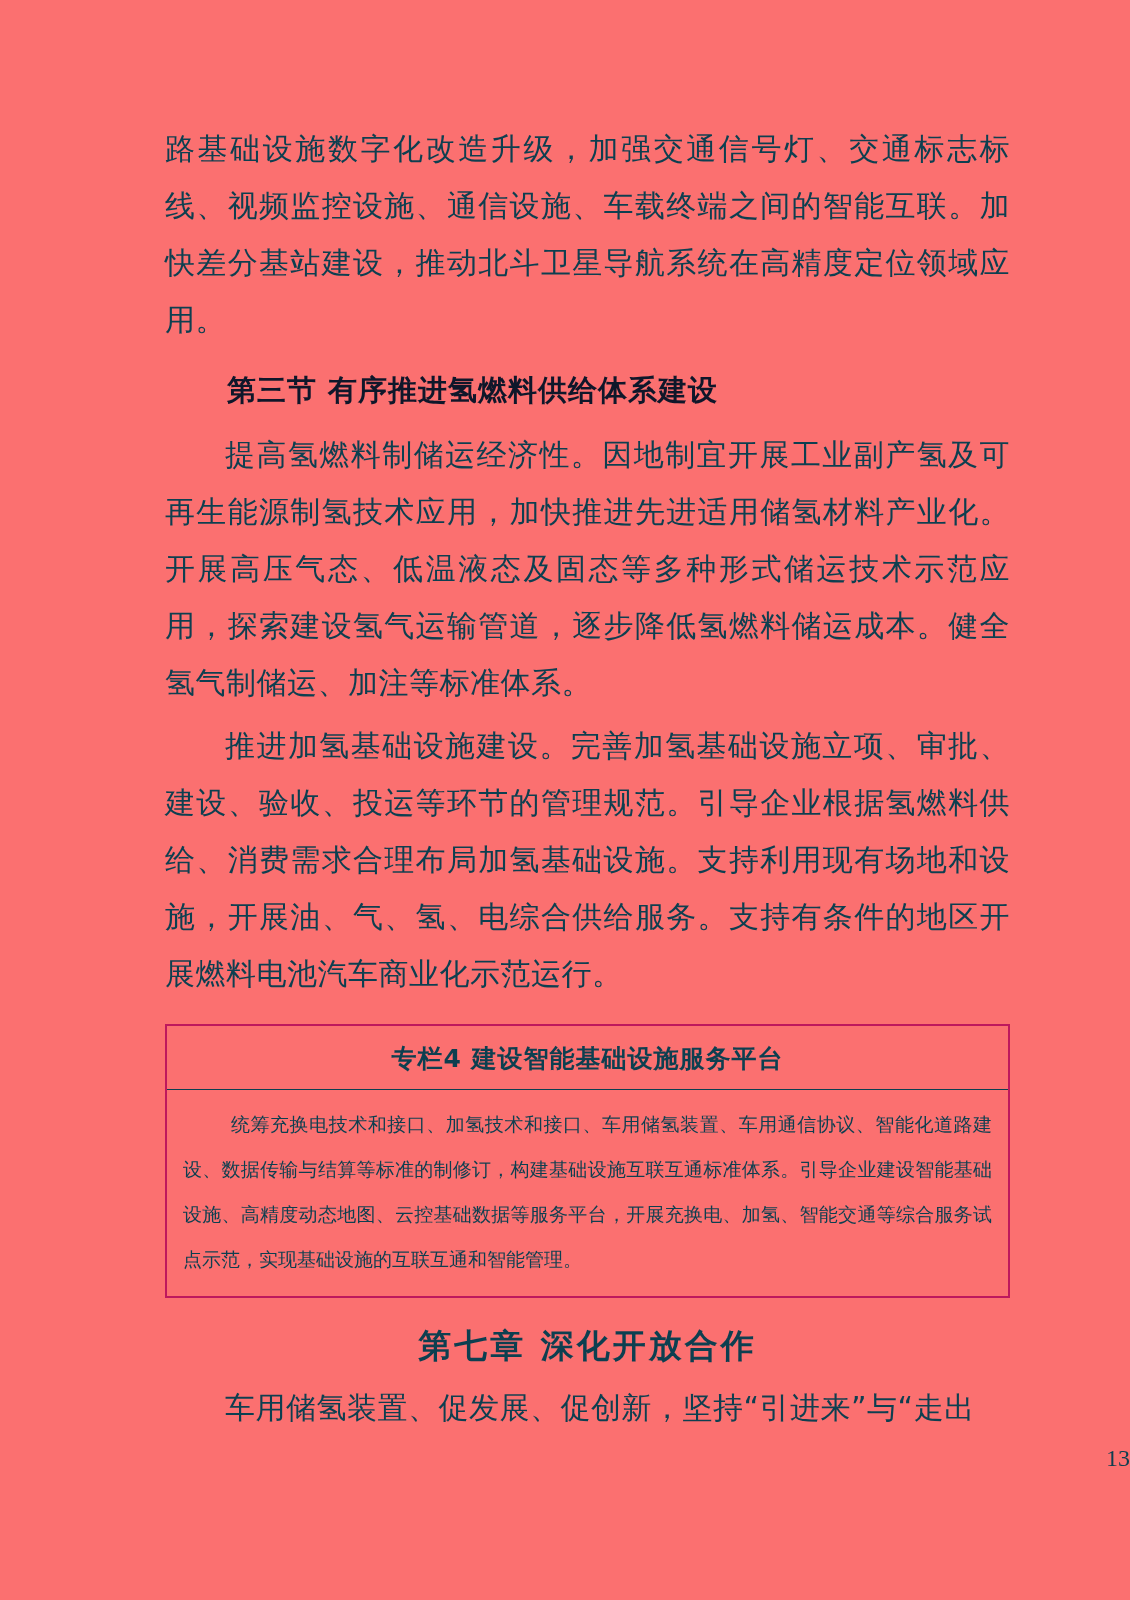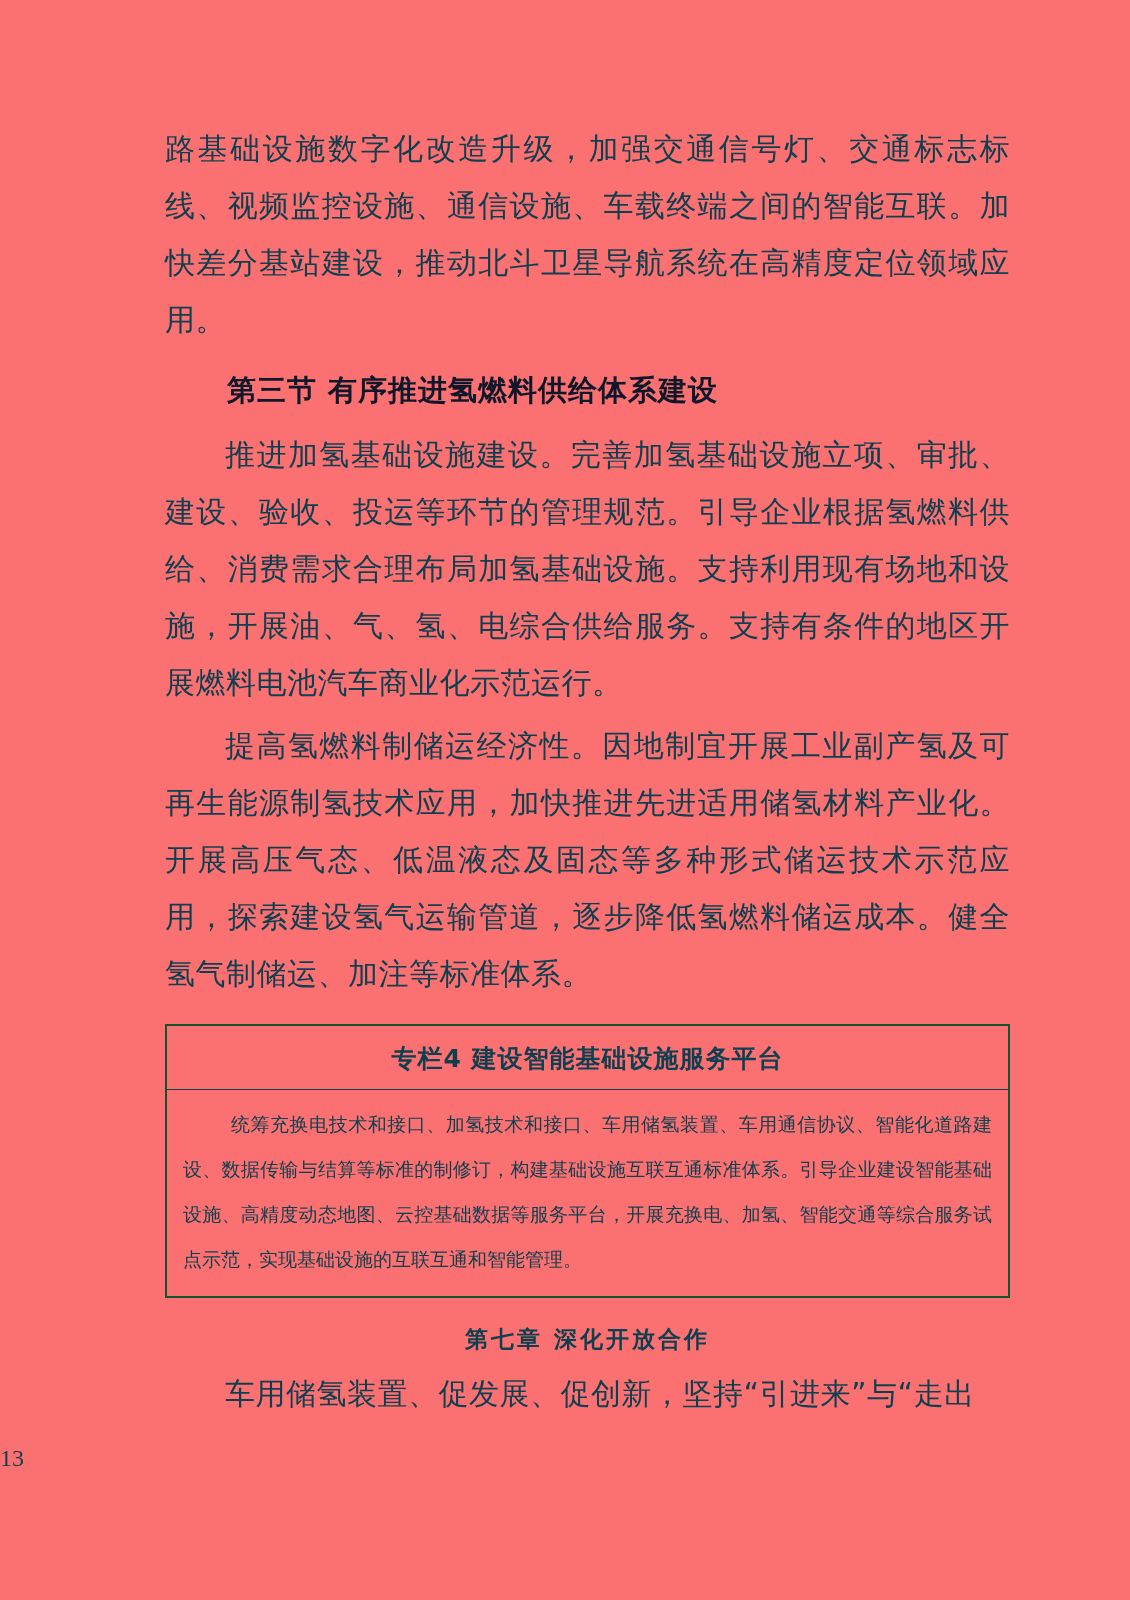--- a/index.html
+++ b/index.html
@@ -37,29 +37,29 @@
   .section-heading {
     font-size: 29px;
     line-height: 56px;
     font-weight: bold;
     color: #0f172a;
     margin: 14px 0 8px 0;
     padding-left: 62px;
     letter-spacing: 1px;
   }
   .chapter-heading {
-    font-size: 23px;
+    font-size: 33px;
     font-weight: bold;
     text-align: center;
     color: #0d3f50;
     letter-spacing: 3px;
     margin: 26px 0 10px 0;
   }
   .box {
-    border: 2px solid #14532d;
+    border: 2px solid #be185d;
     margin: 22px 0 10px 0;
     padding: 0;
   }
   .box-title {
     text-align: center;
     font-weight: bold;
     font-size: 25px;
     letter-spacing: 1px;
     padding: 16px 0 14px 0;
     border-bottom: 1px solid #0d3f50;
@@ -73,38 +73,38 @@
     text-justify: inter-ideograph;
     text-indent: 48px;
     color: #0d3f50;
     font-weight: 500;
   }
   .page-number {
     position: absolute;
     bottom: 128px;
     left: 0;
     width: 100%;
-    text-align: left;
+    text-align: right;
     font-size: 24px;
     color: #0d3f50;
     font-family: "Liberation Serif", serif;
   }
 </style>
 </head>
 <body>
 
 <div class="page">
 
   <p class="para">路基础设施数字化改造升级，加强交通信号灯、交通标志标线、视频监控设施、通信设施、车载终端之间的智能互联。加快差分基站建设，推动北斗卫星导航系统在高精度定位领域应用。</p>
 
   <h2 class="section-heading">第三节  有序推进氢燃料供给体系建设</h2>
 
+  <p class="para indent">提高氢燃料制储运经济性。因地制宜开展工业副产氢及可再生能源制氢技术应用，加快推进先进适用储氢材料产业化。开展高压气态、低温液态及固态等多种形式储运技术示范应用，探索建设氢气运输管道，逐步降低氢燃料储运成本。健全氢气制储运、加注等标准体系。</p>
+
   <p class="para indent">推进加氢基础设施建设。完善加氢基础设施立项、审批、建设、验收、投运等环节的管理规范。引导企业根据氢燃料供给、消费需求合理布局加氢基础设施。支持利用现有场地和设施，开展油、气、氢、电综合供给服务。支持有条件的地区开展燃料电池汽车商业化示范运行。</p>
-
-  <p class="para indent">提高氢燃料制储运经济性。因地制宜开展工业副产氢及可再生能源制氢技术应用，加快推进先进适用储氢材料产业化。开展高压气态、低温液态及固态等多种形式储运技术示范应用，探索建设氢气运输管道，逐步降低氢燃料储运成本。健全氢气制储运、加注等标准体系。</p>
 
   <div class="box">
     <div class="box-title">专栏4  建设智能基础设施服务平台</div>
     <div class="box-body">统筹充换电技术和接口、加氢技术和接口、车用储氢装置、车用通信协议、智能化道路建设、数据传输与结算等标准的制修订，构建基础设施互联互通标准体系。引导企业建设智能基础设施、高精度动态地图、云控基础数据等服务平台，开展充换电、加氢、智能交通等综合服务试点示范，实现基础设施的互联互通和智能管理。</div>
   </div>
 
   <h1 class="chapter-heading">第七章  深化开放合作</h1>
 
   <p class="para indent">车用储氢装置、促发展、促创新，坚持“引进来”与“走出</p>
 

